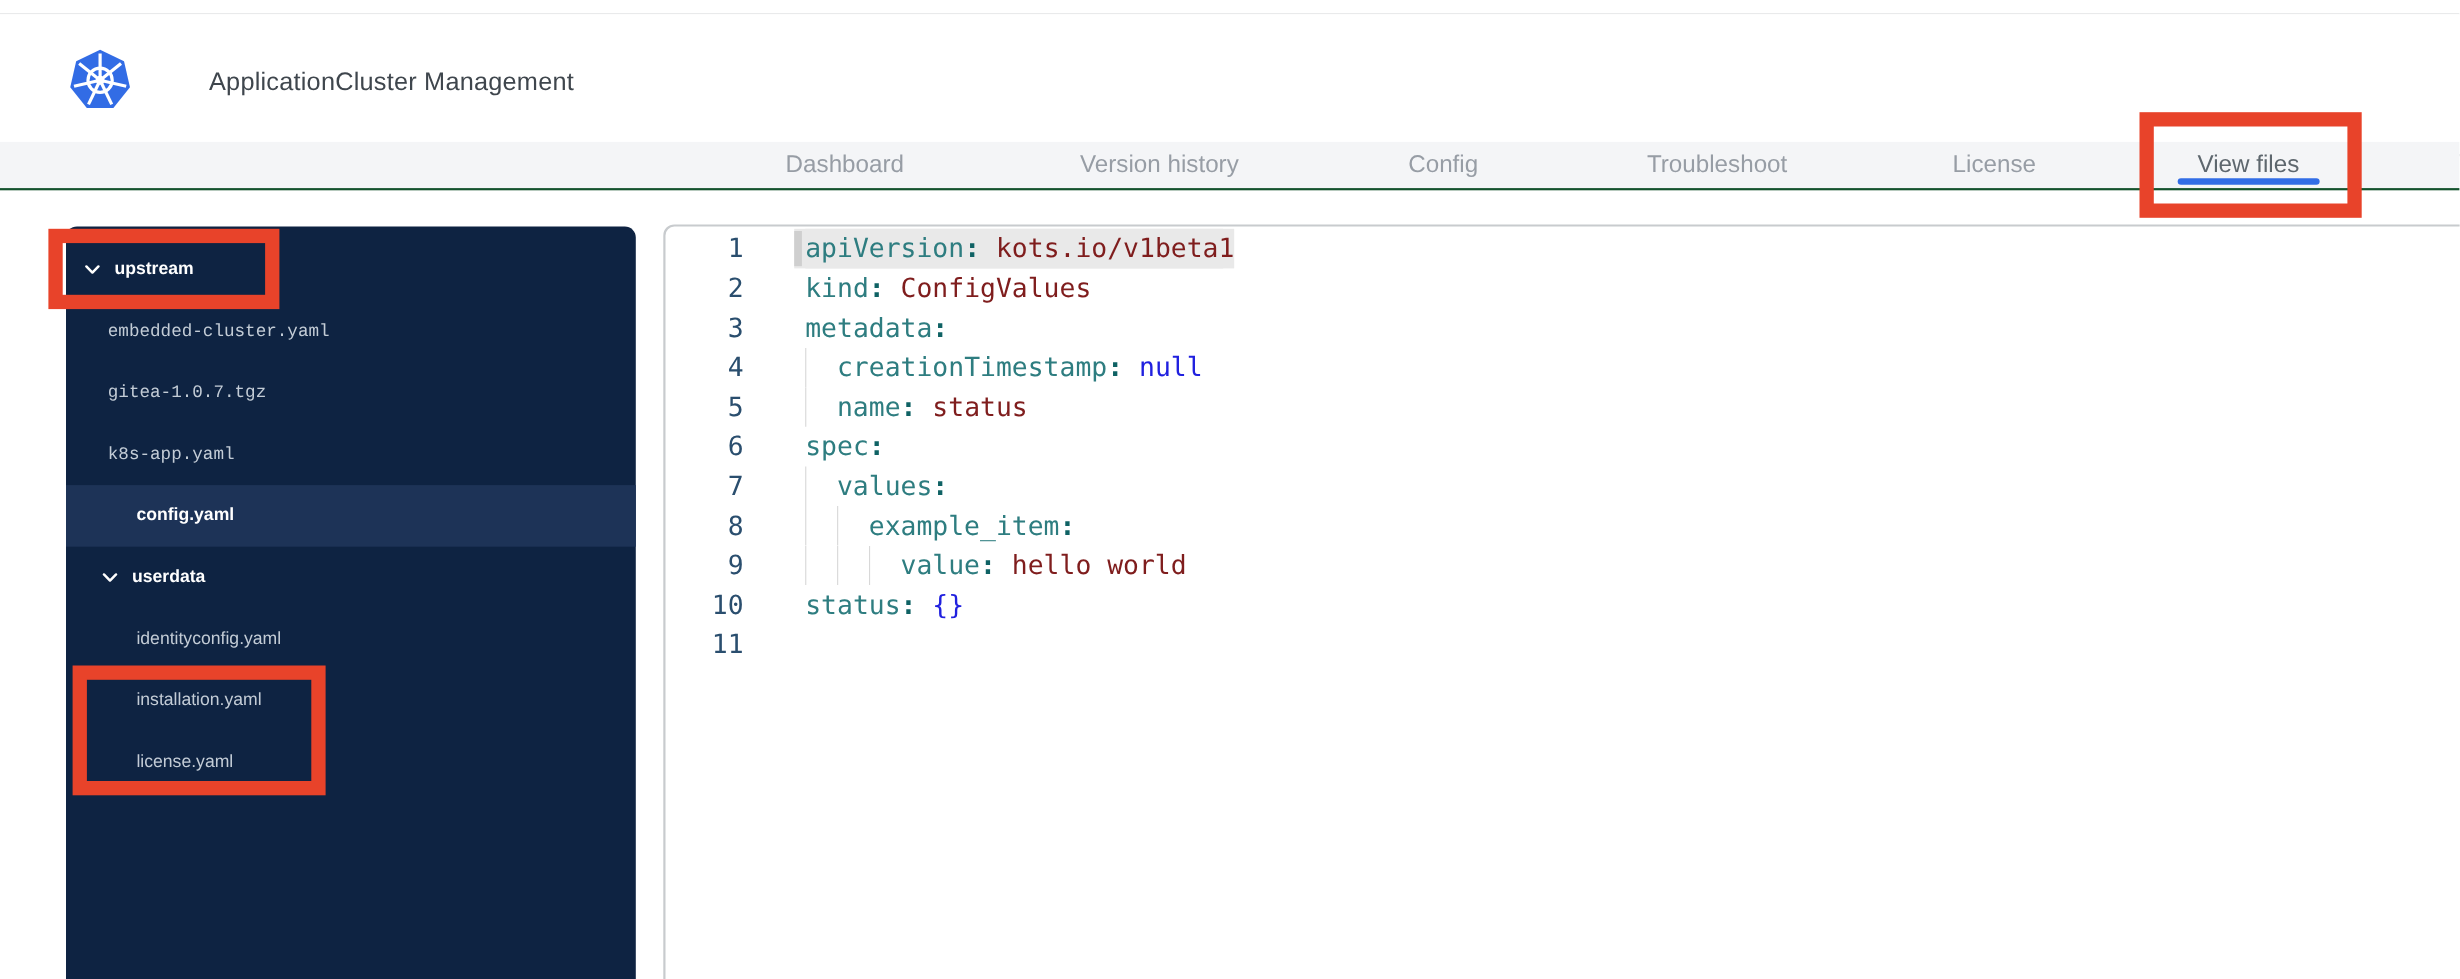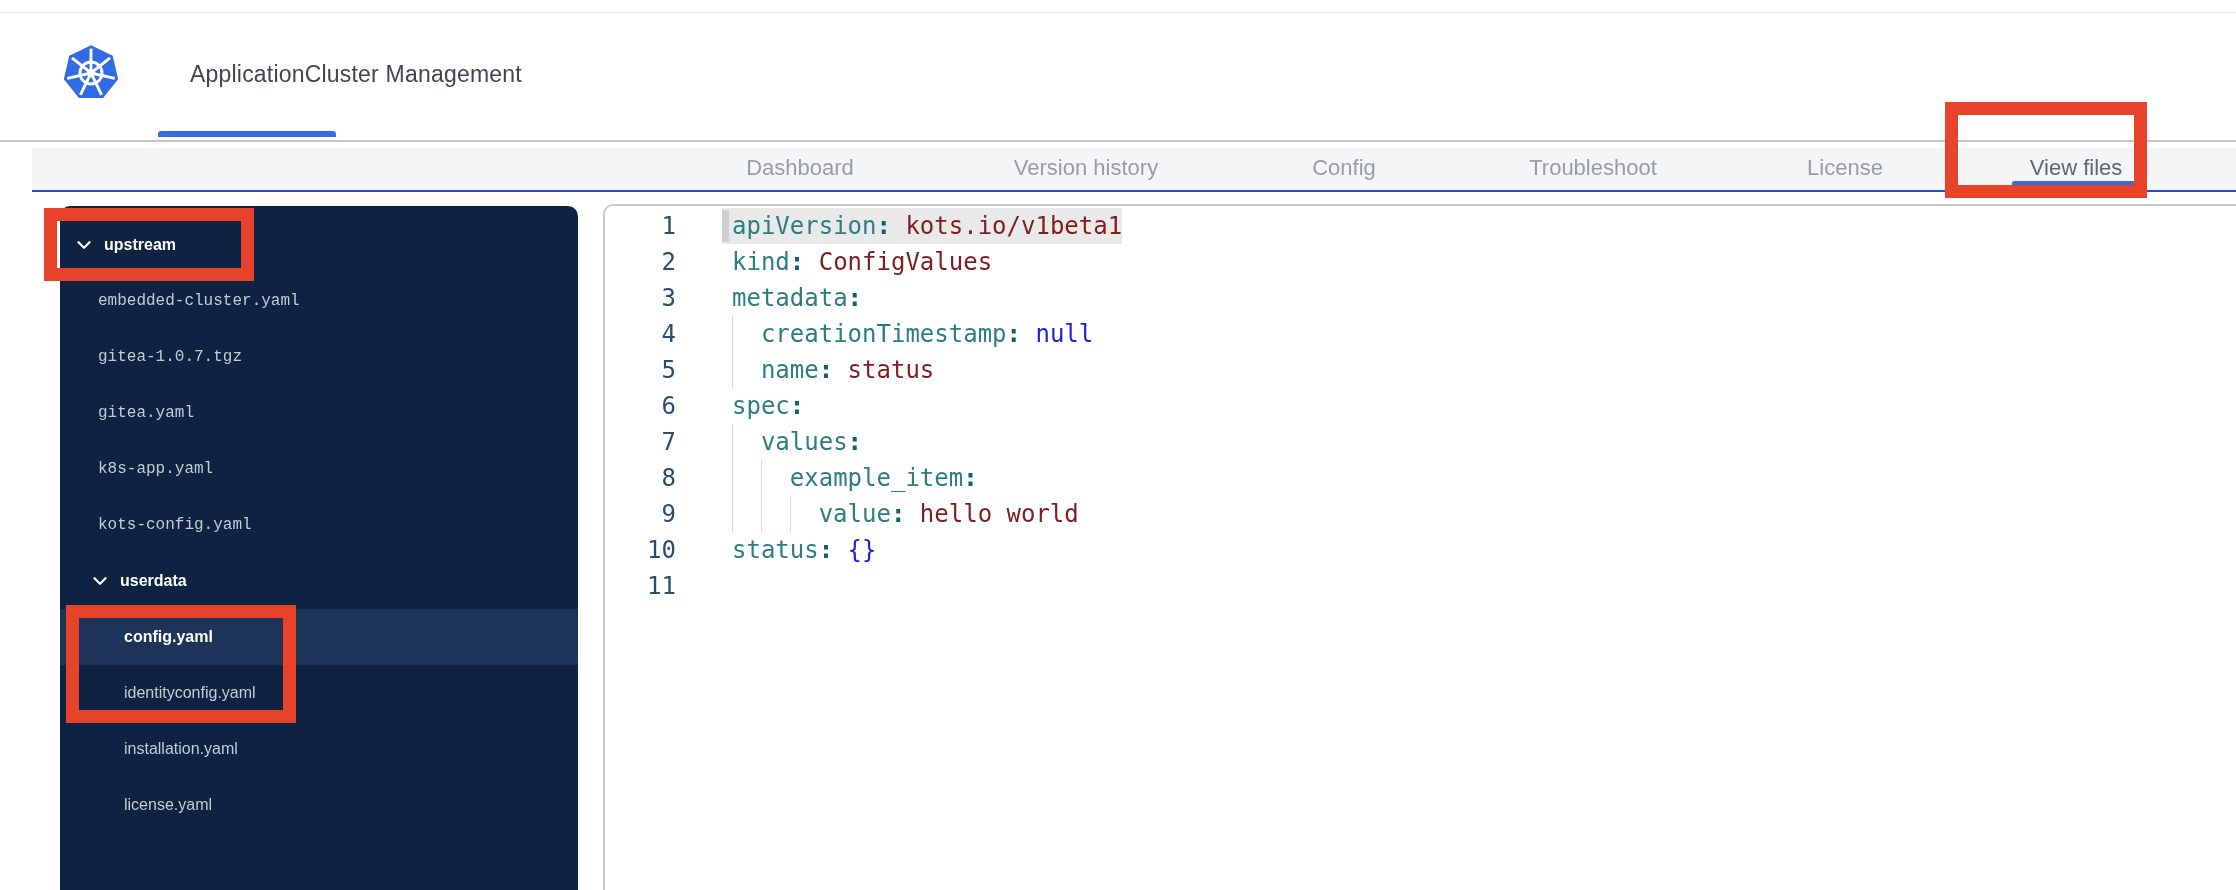--- a/index.html
+++ b/index.html
@@ -14,21 +14,21 @@
   
   .header{position:absolute;top:13px;left:0;right:0;height:127px;background:#ffffff;border-bottom:2px solid #c5c8cb;}
   .logo{position:absolute;left:62px;top:28px;width:58px;height:64px;}
   .logo svg{width:100%;height:100%;display:block;}
   .header-tabs{position:absolute;left:190px;top:0;height:100%;display:flex;}
   .header-tab{height:100%;display:flex;align-items:center;position:relative;
     font-size:23px;color:#3f464d;letter-spacing:.2px;cursor:pointer;padding-bottom:4px;box-sizing:border-box;}
   .header-tab.active::after{content:'';position:absolute;left:-32px;right:-31px;bottom:3px;height:6px;
     background:#326de6;border-radius:3px 3px 0 0;}
   
-  .nav{position:absolute;top:148px;left:0;right:0;height:42px;background:#f4f5f7;border-bottom:2px solid #1d4ed8;margin-left:32px;}
+  .nav{position:absolute;top:129px;left:0;right:0;height:42px;background:#f4f5f7;border-bottom:2px solid #14532d;}
   .nav-tab{position:absolute;top:0;height:42px;line-height:40px;transform:translateX(-50%);
     font-size:22px;color:#979da5;white-space:nowrap;cursor:pointer;}
   .nav-tab.active{color:#5e676e;}
   .nav-tab.active::after{content:'';position:absolute;left:-18px;right:-18px;bottom:3px;height:6px;
     background:#326de6;border-radius:3px;}
   .nav-tab:nth-child(1){left:768px;}
   .nav-tab:nth-child(2){left:1054px;}
   .nav-tab:nth-child(3){left:1312px;}
   .nav-tab:nth-child(4){left:1561px;}
   .nav-tab:nth-child(5){left:1813px;}
@@ -108,36 +108,30 @@
         </svg></span>
       <span>upstream</span>
     </div>
     <div class="tree-row file-d1">
       <span>embedded-cluster.yaml</span>
     </div>
     <div class="tree-row file-d1">
       <span>gitea-1.0.7.tgz</span>
     </div>
     <div class="tree-row file-d1">
-      <span>gitea.yaml</span>
-    </div>
-    <div class="tree-row file-d1">
       <span>k8s-app.yaml</span>
     </div>
-    <div class="tree-row file-d1">
-      <span>kots-config.yaml</span>
+    <div class="tree-row file-d2 selected">
+      <span>config.yaml</span>
     </div>
     <div class="tree-row folder f-d1">
       <span class="chev"><svg viewBox="0 0 24 24" width="22" height="22" fill="none" stroke="#ffffff" stroke-width="2.5" stroke-linecap="round" stroke-linejoin="round">
           <path d="M6 9l6 6 6-6"></path>
         </svg></span>
       <span>userdata</span>
-    </div>
-    <div class="tree-row file-d2 selected">
-      <span>config.yaml</span>
     </div>
     <div class="tree-row file-d2">
       <span>identityconfig.yaml</span>
     </div>
     <div class="tree-row file-d2">
       <span>installation.yaml</span>
     </div>
     <div class="tree-row file-d2">
       <span>license.yaml</span>
     </div>

